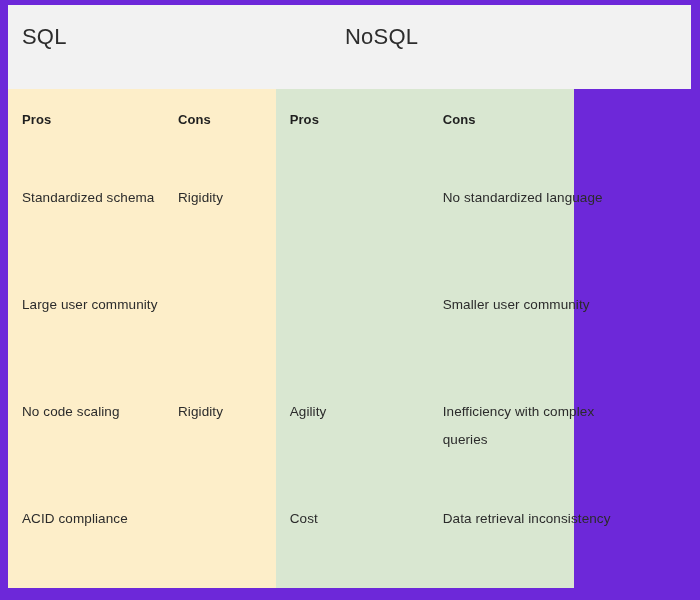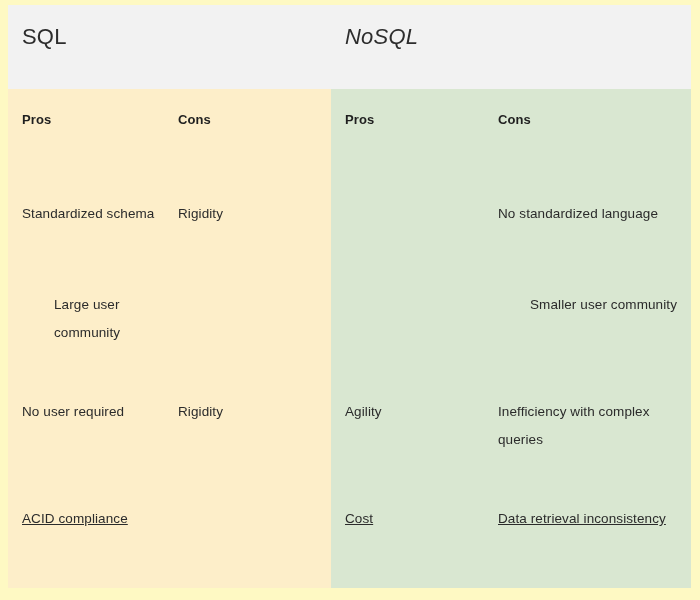--- a/index.html
+++ b/index.html
@@ -13,58 +13,58 @@
     height: 600px;
     overflow: hidden;
     font-family: "Liberation Sans", "DejaVu Sans", sans-serif;
     -webkit-font-smoothing: antialiased;
   }
 
   .canvas {
     position: relative;
     width: 700px;
     height: 600px;
-    background: #fef9c3;
+    background: #6d28d9;
   }
 
   
   .header-band {
     position: absolute;
     left: 8px;
     top: 5px;
     width: 683px;
     height: 84px;
     background: #f2f2f2;
     display: flex;
   }
   .header-cell {
     height: 100%;
     position: relative;
   }
   .header-cell.sql   { width: 323px; }
-  .header-cell.nosql { width: 360px; font-style: italic; }
+  .header-cell.nosql { width: 360px; }
 
   .panel-title {
     position: absolute;
     left: 14px;
     top: 18px;
     font-size: 22px;
     font-weight: 400;
     color: #2d2d2d;
     letter-spacing: 0.2px;
     line-height: 28px;
     white-space: nowrap;
   }
 
   
   .body-band {
     position: absolute;
     left: 8px;
     top: 89px;
-    width: 683px;
+    width: 566px;
     height: 499px;
     display: flex;
   }
   .panel {
     height: 100%;
     position: relative;
   }
   .panel.sql {
     width: 323px;
     background: #fdeec9;
@@ -98,24 +98,24 @@
 
   .cell {
     position: absolute;
     left: 0;
     font-size: 13.5px;
     font-weight: 400;
     color: #2b2b2b;
     line-height: 28px;
     letter-spacing: 0.1px;
   }
-  .cell.r0 { top: 111px; }
-  .cell.r1 { top: 202px; margin-left: 32px; }
+  .cell.r0 { top: 95px; }
+  .cell.r1 { top: 202px; }
   .cell.r2 { top: 309px; }
-  .cell.r3 { top: 416px; text-decoration: underline; }
+  .cell.r3 { top: 416px; }
 </style>
 </head>
 <body>
 
 <div class="canvas">
 
   <div class="header-band">
     <div class="header-cell sql">
       <div class="panel-title">SQL</div>
     </div>
@@ -125,21 +125,21 @@
   </div>
 
   <div class="body-band">
 
     <div class="panel sql">
 
       <div class="col pros">
         <div class="col-head">Pros</div>
         <div class="cell r0">Standardized schema</div>
         <div class="cell r1">Large user community</div>
-        <div class="cell r2">No user required</div>
+        <div class="cell r2">No code scaling</div>
         <div class="cell r3">ACID compliance</div>
       </div>
 
       <div class="col cons">
         <div class="col-head">Cons</div>
         <div class="cell r0">Rigidity</div>
         <div class="cell r2">Rigidity</div>
       </div>
 
     </div>

